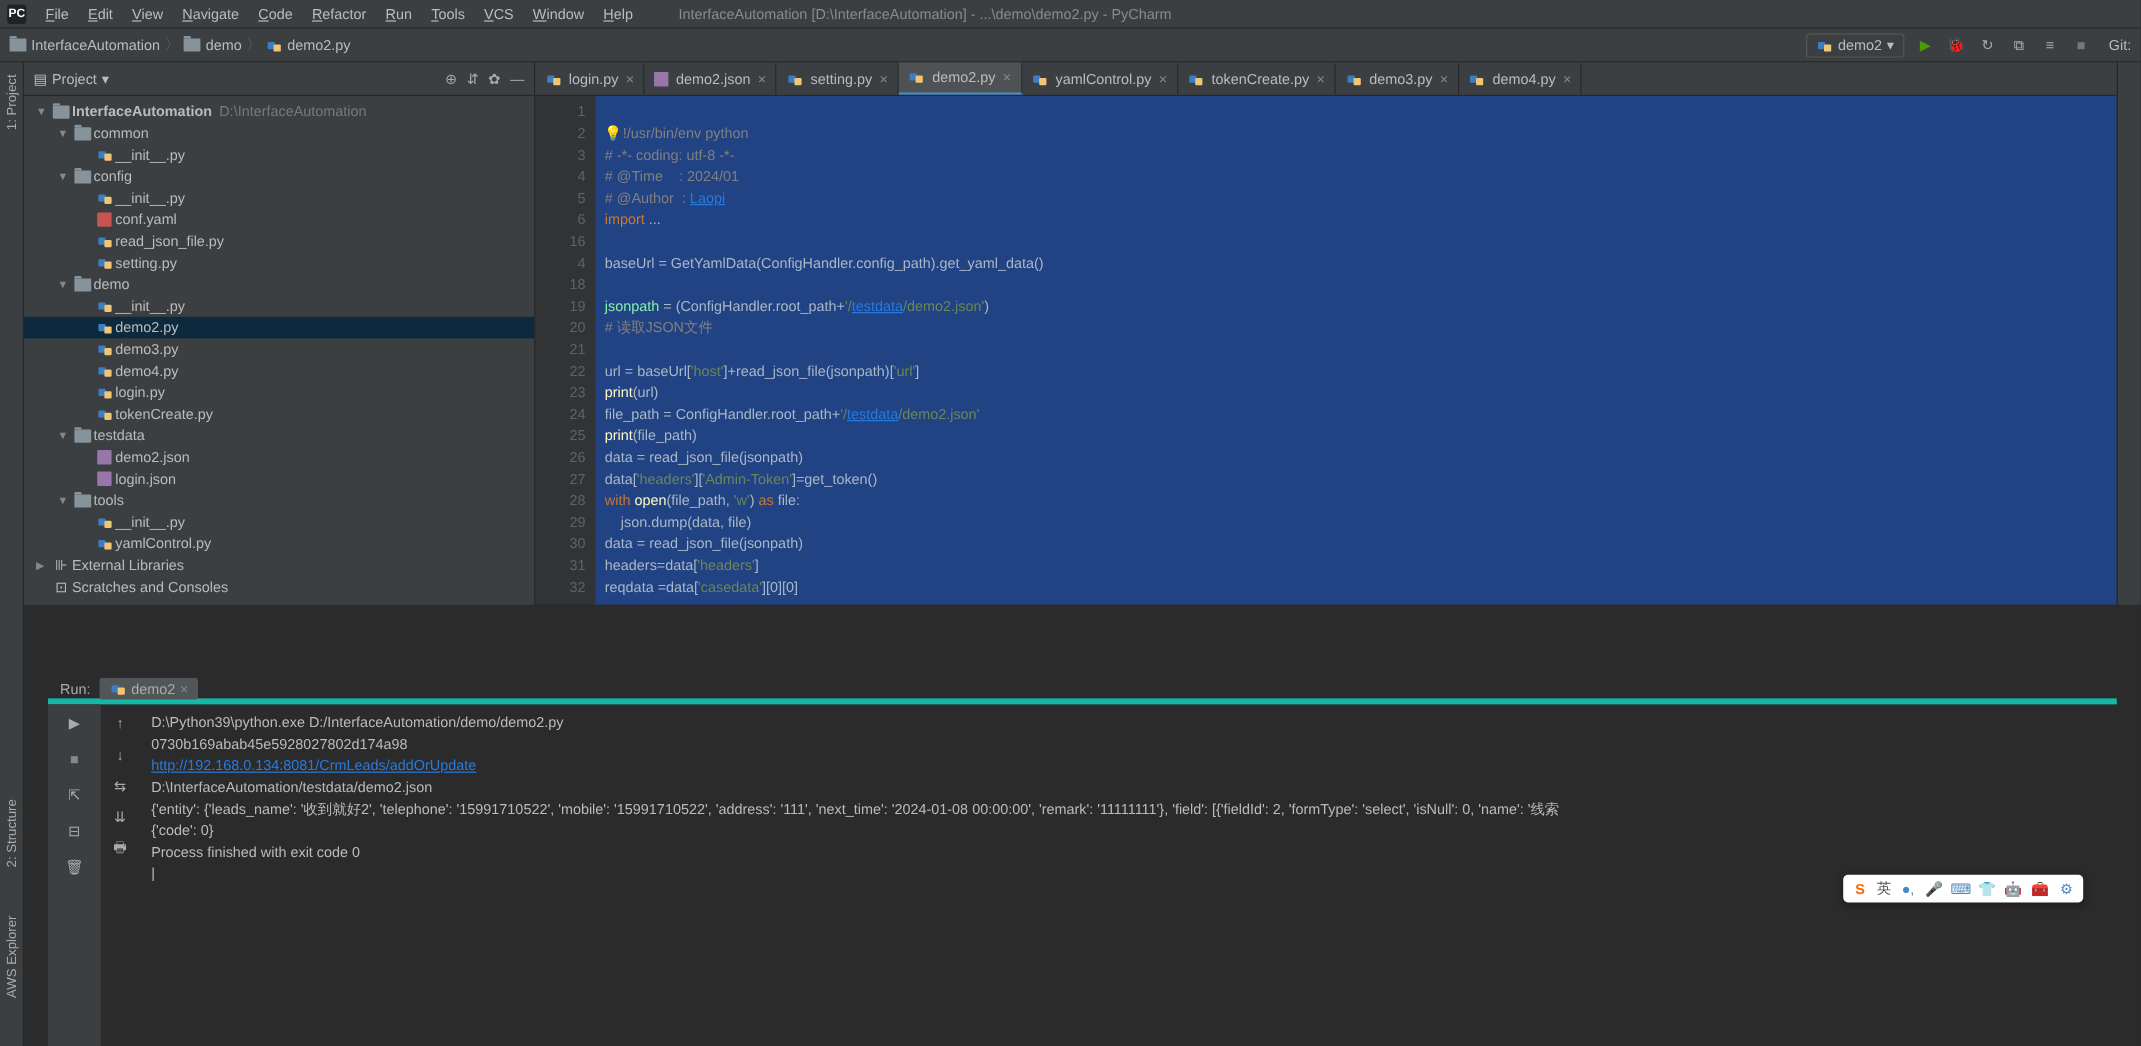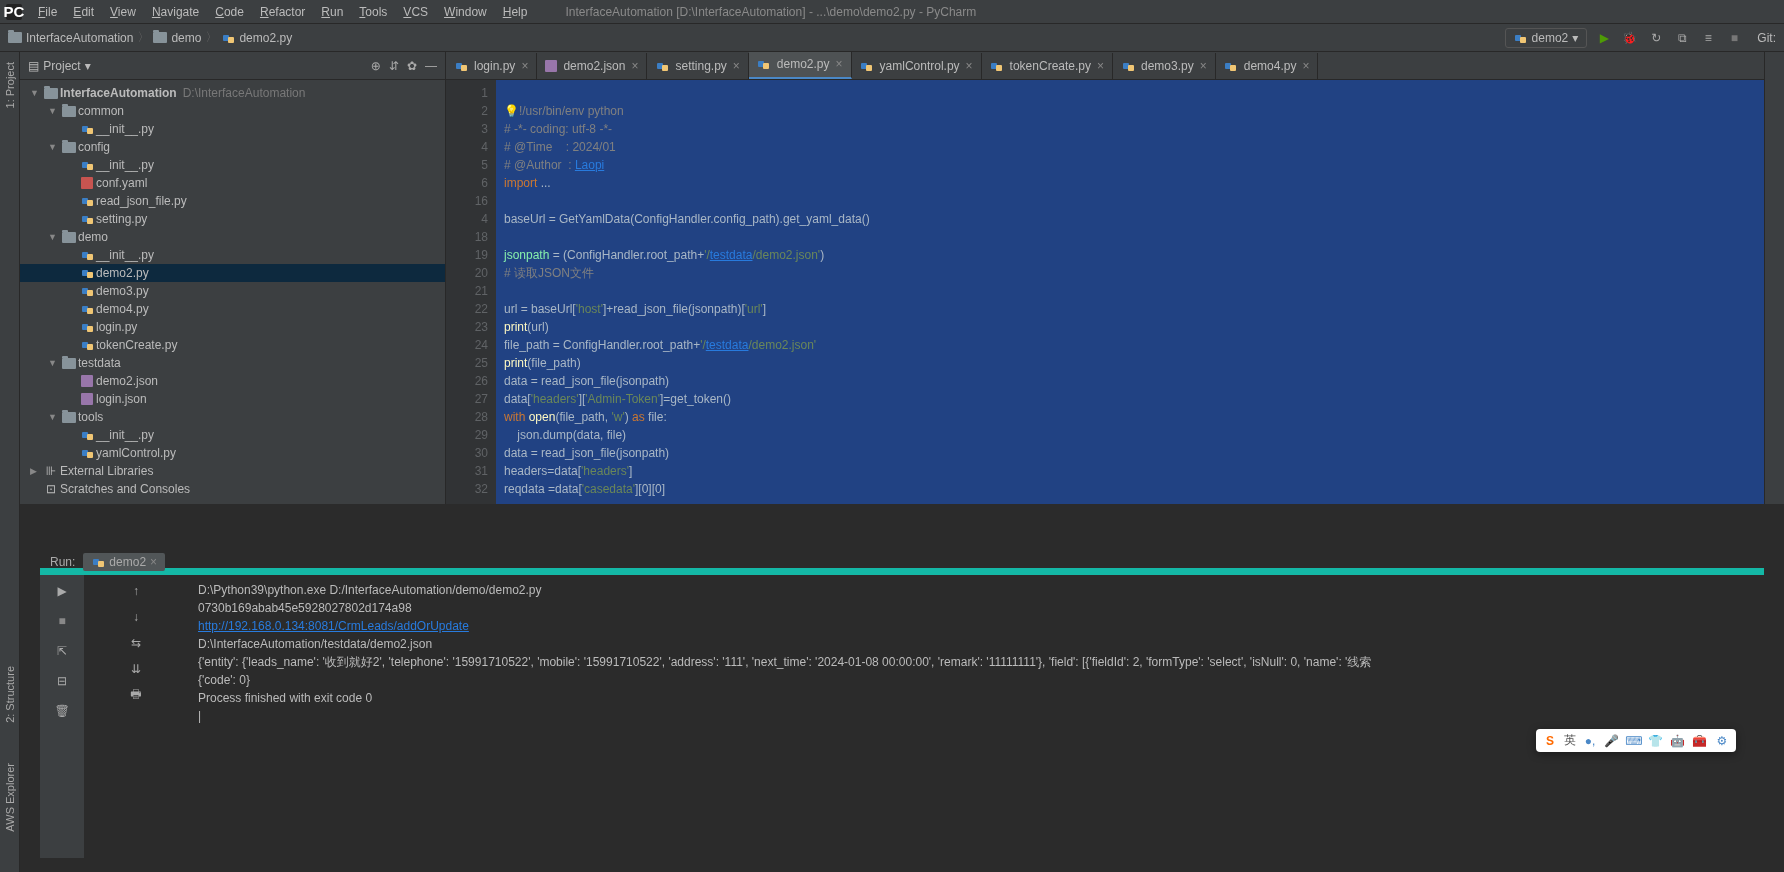--- a/index.html
+++ b/index.html
@@ -1,18 +1,18 @@
 <!DOCTYPE html>
 <html><head>
 <meta charset="utf-8">
 <style>
 * { margin: 0; padding: 0; box-sizing: border-box; font-family: "Segoe UI", Arial, sans-serif; }
 body { background: #2b2b2b; color: #bbbbbb; font-size: 12px; overflow: hidden; width: 1784px; height: 872px; }
 .titlebar { height: 24px; background: #3c3f41; display: flex; align-items: center; padding: 0 6px; border-bottom: 1px solid #282828; }
-.pc-icon { width: 16px; height: 16px; background: #222; color: #fff; font-size: 15px; font-weight: bold; display: flex; align-items: center; justify-content: center; margin-right: 8px; border-radius: 2px; }
+.pc-icon { width: 16px; height: 16px; background: #222; color: #fff; font-size: 10px; font-weight: bold; display: flex; align-items: center; justify-content: center; margin-right: 8px; border-radius: 2px; }
 .menu-item { padding: 2px 8px; color: #bbbbbb; cursor: pointer; }
 .menu-item u { text-decoration: underline; }
 .title-text { margin-left: 30px; color: #8a8a8a; }
 .breadcrumb-bar { height: 28px; background: #3c3f41; display: flex; align-items: center; padding: 0 8px; border-bottom: 1px solid #282828; justify-content: space-between; }
 .breadcrumb { display: flex; align-items: center; gap: 4px; }
 .bc-item { display: flex; align-items: center; gap: 4px; color: #bbbbbb; }
 .bc-sep { color: #666; }
 .folder-icon { width: 14px; height: 11px; background: #87939a; border-radius: 1px; display: inline-block; position: relative; }
 .folder-icon::before { content: ''; position: absolute; top: -2px; left: 0; width: 6px; height: 2px; background: #87939a; border-radius: 1px 1px 0 0; }
 .py-icon { width: 14px; height: 14px; display: inline-flex; align-items: center; justify-content: center; font-size: 9px; color: #3b7ec4; font-weight: bold; }
@@ -45,21 +45,21 @@
 .gutter { width: 50px; background: #313335; color: #606366; text-align: right; padding: 4px 8px 4px 0; line-height: 18px; user-select: none; }
 .code { flex: 1; background: #214283; padding: 4px 8px; line-height: 18px; white-space: pre; color: #a9b7c6; overflow: hidden; }
 .code .c { color: #808080; }
 .code .s { color: #6a8759; }
 .code .k { color: #cc7832; }
 .code .f { color: #fef9c3; }
 .code .n { color: #86efac; }
 .code .link { color: #287bde; text-decoration: underline; }
 .bulb { color: #f0c674; }
 .right-gutter { width: 20px; background: #3c3f41; border-left: 1px solid #282828; }
-.run-panel { height: 290px; background: #2b2b2b; border-top: 7px solid #14b8a6; display: flex; position: absolute; bottom: 14px; left: 20px; right: 20px; gap: 36px; }
+.run-panel { height: 290px; background: #2b2b2b; border-top: 5px solid #14b8a6; display: flex; position: absolute; bottom: 0; left: 20px; right: 20px; }
 .run-header { position: absolute; top: -26px; left: 0; height: 26px; display: flex; align-items: center; padding: 0 10px; color: #aaa; gap: 8px; }
 .run-tab { background: #515658; padding: 2px 8px; display: flex; align-items: center; gap: 4px; border-radius: 2px; }
 .run-left { width: 44px; background: #3c3f41; display: flex; flex-direction: column; align-items: center; padding-top: 6px; gap: 10px; }
 .run-ctl { display: flex; flex-direction: column; gap: 6px; padding: 6px; }
 .run-ctl-btn { width: 20px; height: 20px; color: #aaa; display: flex; align-items: center; justify-content: center; cursor: pointer; }
 .console { flex: 1; padding: 6px 10px; font-family: Consolas, monospace; font-size: 12px; line-height: 18px; color: #bbbbbb; white-space: pre-wrap; overflow: hidden; }
 .console a { color: #287bde; text-decoration: underline; }
 .hidden-wrap { display: flex; flex-direction: column; }
 .body-cols { display: flex; height: 452px; }
 .ime-bar { position: absolute; bottom: 120px; right: 48px; background: #fff; border-radius: 4px; padding: 3px 6px; display: flex; align-items: center; gap: 6px; box-shadow: 0 2px 8px rgba(0,0,0,0.4); }

